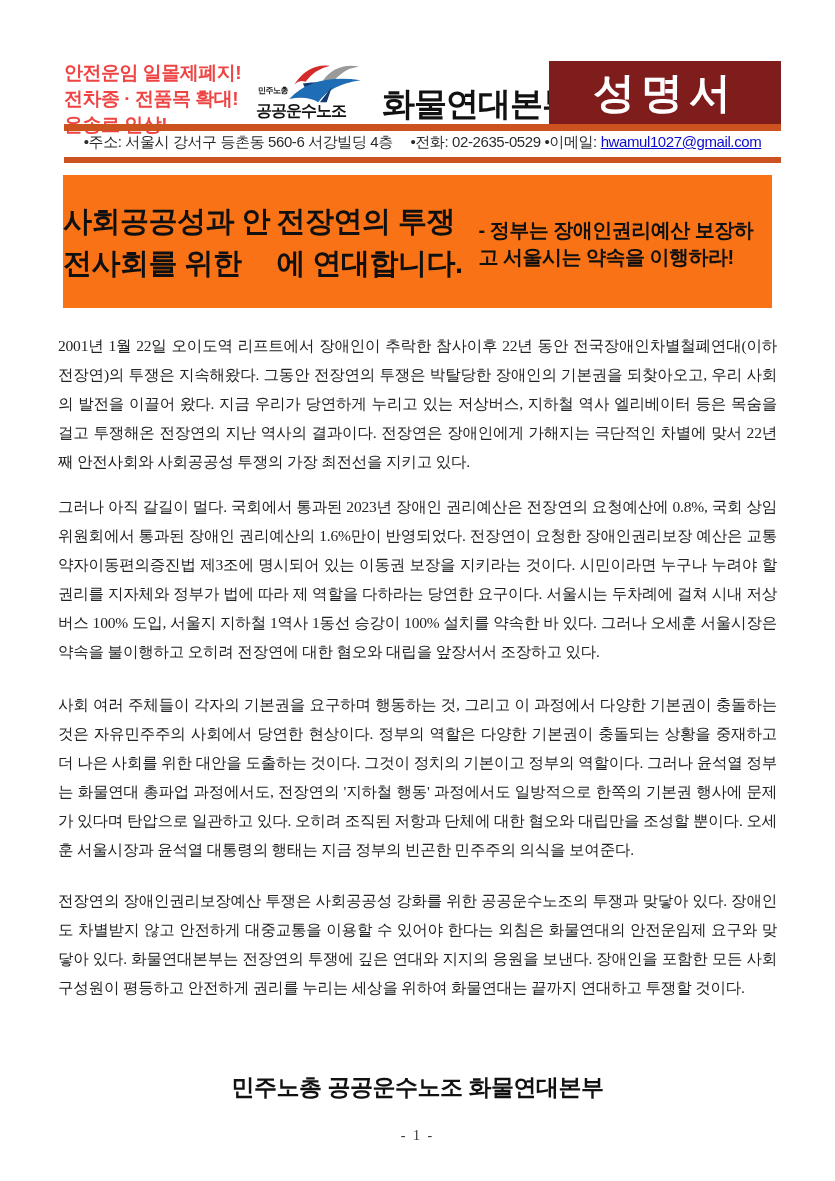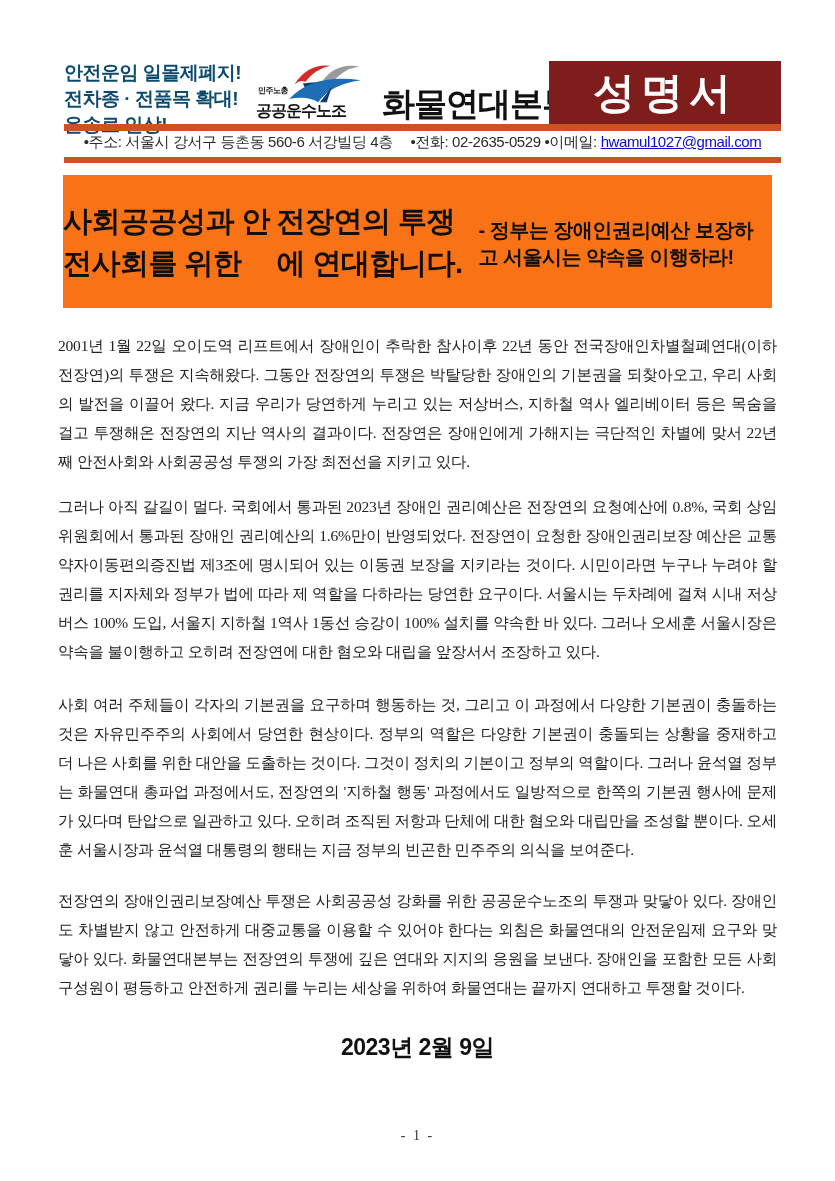--- a/index.html
+++ b/index.html
@@ -9,21 +9,21 @@
     background:#ffffff;
     margin:0 auto;
     font-family:"Liberation Sans",sans-serif;
     color:#1c1c1c;
     overflow:hidden;
   }
   
   .slogan{
     position:absolute;left:64px;top:60px;
     font-size:19px;font-weight:bold;line-height:26px;
-    color:#0c4a6e;letter-spacing:-0.5px;white-space:nowrap;
+    color:#ef4444;letter-spacing:-0.5px;white-space:nowrap;
   }
   .logo-area{
     position:absolute;left:256px;top:58px;width:290px;height:66px;
     display:flex;align-items:flex-end;
   }
   .union-block{position:relative;width:108px;height:66px;flex:0 0 auto;}
   .union-emblem{position:absolute;left:26px;top:0;width:86px;height:46px;}
   .union-fed{
     position:absolute;left:2px;top:27px;
     font-size:8px;font-weight:bold;color:#111;letter-spacing:-0.5px;
@@ -146,16 +146,16 @@
     <div class="title-sub">- 정부는 장애인권리예산 보장하고 서울시는 약속을 이행하라!</div>
   </div>
 
   <div class="body-text">
     <p class="p1">2001년 1월 22일 오이도역 리프트에서 장애인이 추락한 참사이후 22년 동안 전국장애인차별철폐연대(이하 전장연)의 투쟁은 지속해왔다. 그동안 전장연의 투쟁은 박탈당한 장애인의 기본권을 되찾아오고, 우리 사회의 발전을 이끌어 왔다. 지금 우리가 당연하게 누리고 있는 저상버스, 지하철 역사 엘리베이터 등은 목숨을 걸고 투쟁해온 전장연의 지난 역사의 결과이다. 전장연은 장애인에게 가해지는 극단적인 차별에 맞서 22년째 안전사회와 사회공공성 투쟁의 가장 최전선을 지키고 있다.</p>
     <p class="p2">그러나 아직 갈길이 멀다. 국회에서 통과된 2023년 장애인 권리예산은 전장연의 요청예산에 0.8%, 국회 상임위원회에서 통과된 장애인 권리예산의 1.6%만이 반영되었다. 전장연이 요청한 장애인권리보장 예산은 교통약자이동편의증진법 제3조에 명시되어 있는 이동권 보장을 지키라는 것이다. 시민이라면 누구나 누려야 할 권리를 지자체와 정부가 법에 따라 제 역할을 다하라는 당연한 요구이다. 서울시는 두차례에 걸쳐 시내 저상버스 100% 도입, 서울지 지하철 1역사 1동선 승강이 100% 설치를 약속한 바 있다. 그러나 오세훈 서울시장은 약속을 불이행하고 오히려 전장연에 대한 혐오와 대립을 앞장서서 조장하고 있다.</p>
     <p class="p3">사회 여러 주체들이 각자의 기본권을 요구하며 행동하는 것, 그리고 이 과정에서 다양한 기본권이 충돌하는 것은 자유민주주의 사회에서 당연한 현상이다. 정부의 역할은 다양한 기본권이 충돌되는 상황을 중재하고 더 나은 사회를 위한 대안을 도출하는 것이다. 그것이 정치의 기본이고 정부의 역할이다. 그러나 윤석열 정부는 화물연대 총파업 과정에서도, 전장연의 '지하철 행동' 과정에서도 일방적으로 한쪽의 기본권 행사에 문제가 있다며 탄압으로 일관하고 있다. 오히려 조직된 저항과 단체에 대한 혐오와 대립만을 조성할 뿐이다. 오세훈 서울시장과 윤석열 대통령의 행태는 지금 정부의 빈곤한 민주주의 의식을 보여준다.</p>
     <p class="p4">전장연의 장애인권리보장예산 투쟁은 사회공공성 강화를 위한 공공운수노조의 투쟁과 맞닿아 있다. 장애인도 차별받지 않고 안전하게 대중교통을 이용할 수 있어야 한다는 외침은 화물연대의 안전운임제 요구와 맞닿아 있다. 화물연대본부는 전장연의 투쟁에 깊은 연대와 지지의 응원을 보낸다. 장애인을 포함한 모든 사회구성원이 평등하고 안전하게 권리를 누리는 세상을 위하여 화물연대는 끝까지 연대하고 투쟁할 것이다.</p>
   </div>
 
-  <div class="footer-date">2023년 2월 9일</div>
+  <div class="footer-sign">민주노총 공공운수노조 화물연대본부</div>
   <div class="page-number">- 1 -</div>
 
 </div>
 
 </body></html>

